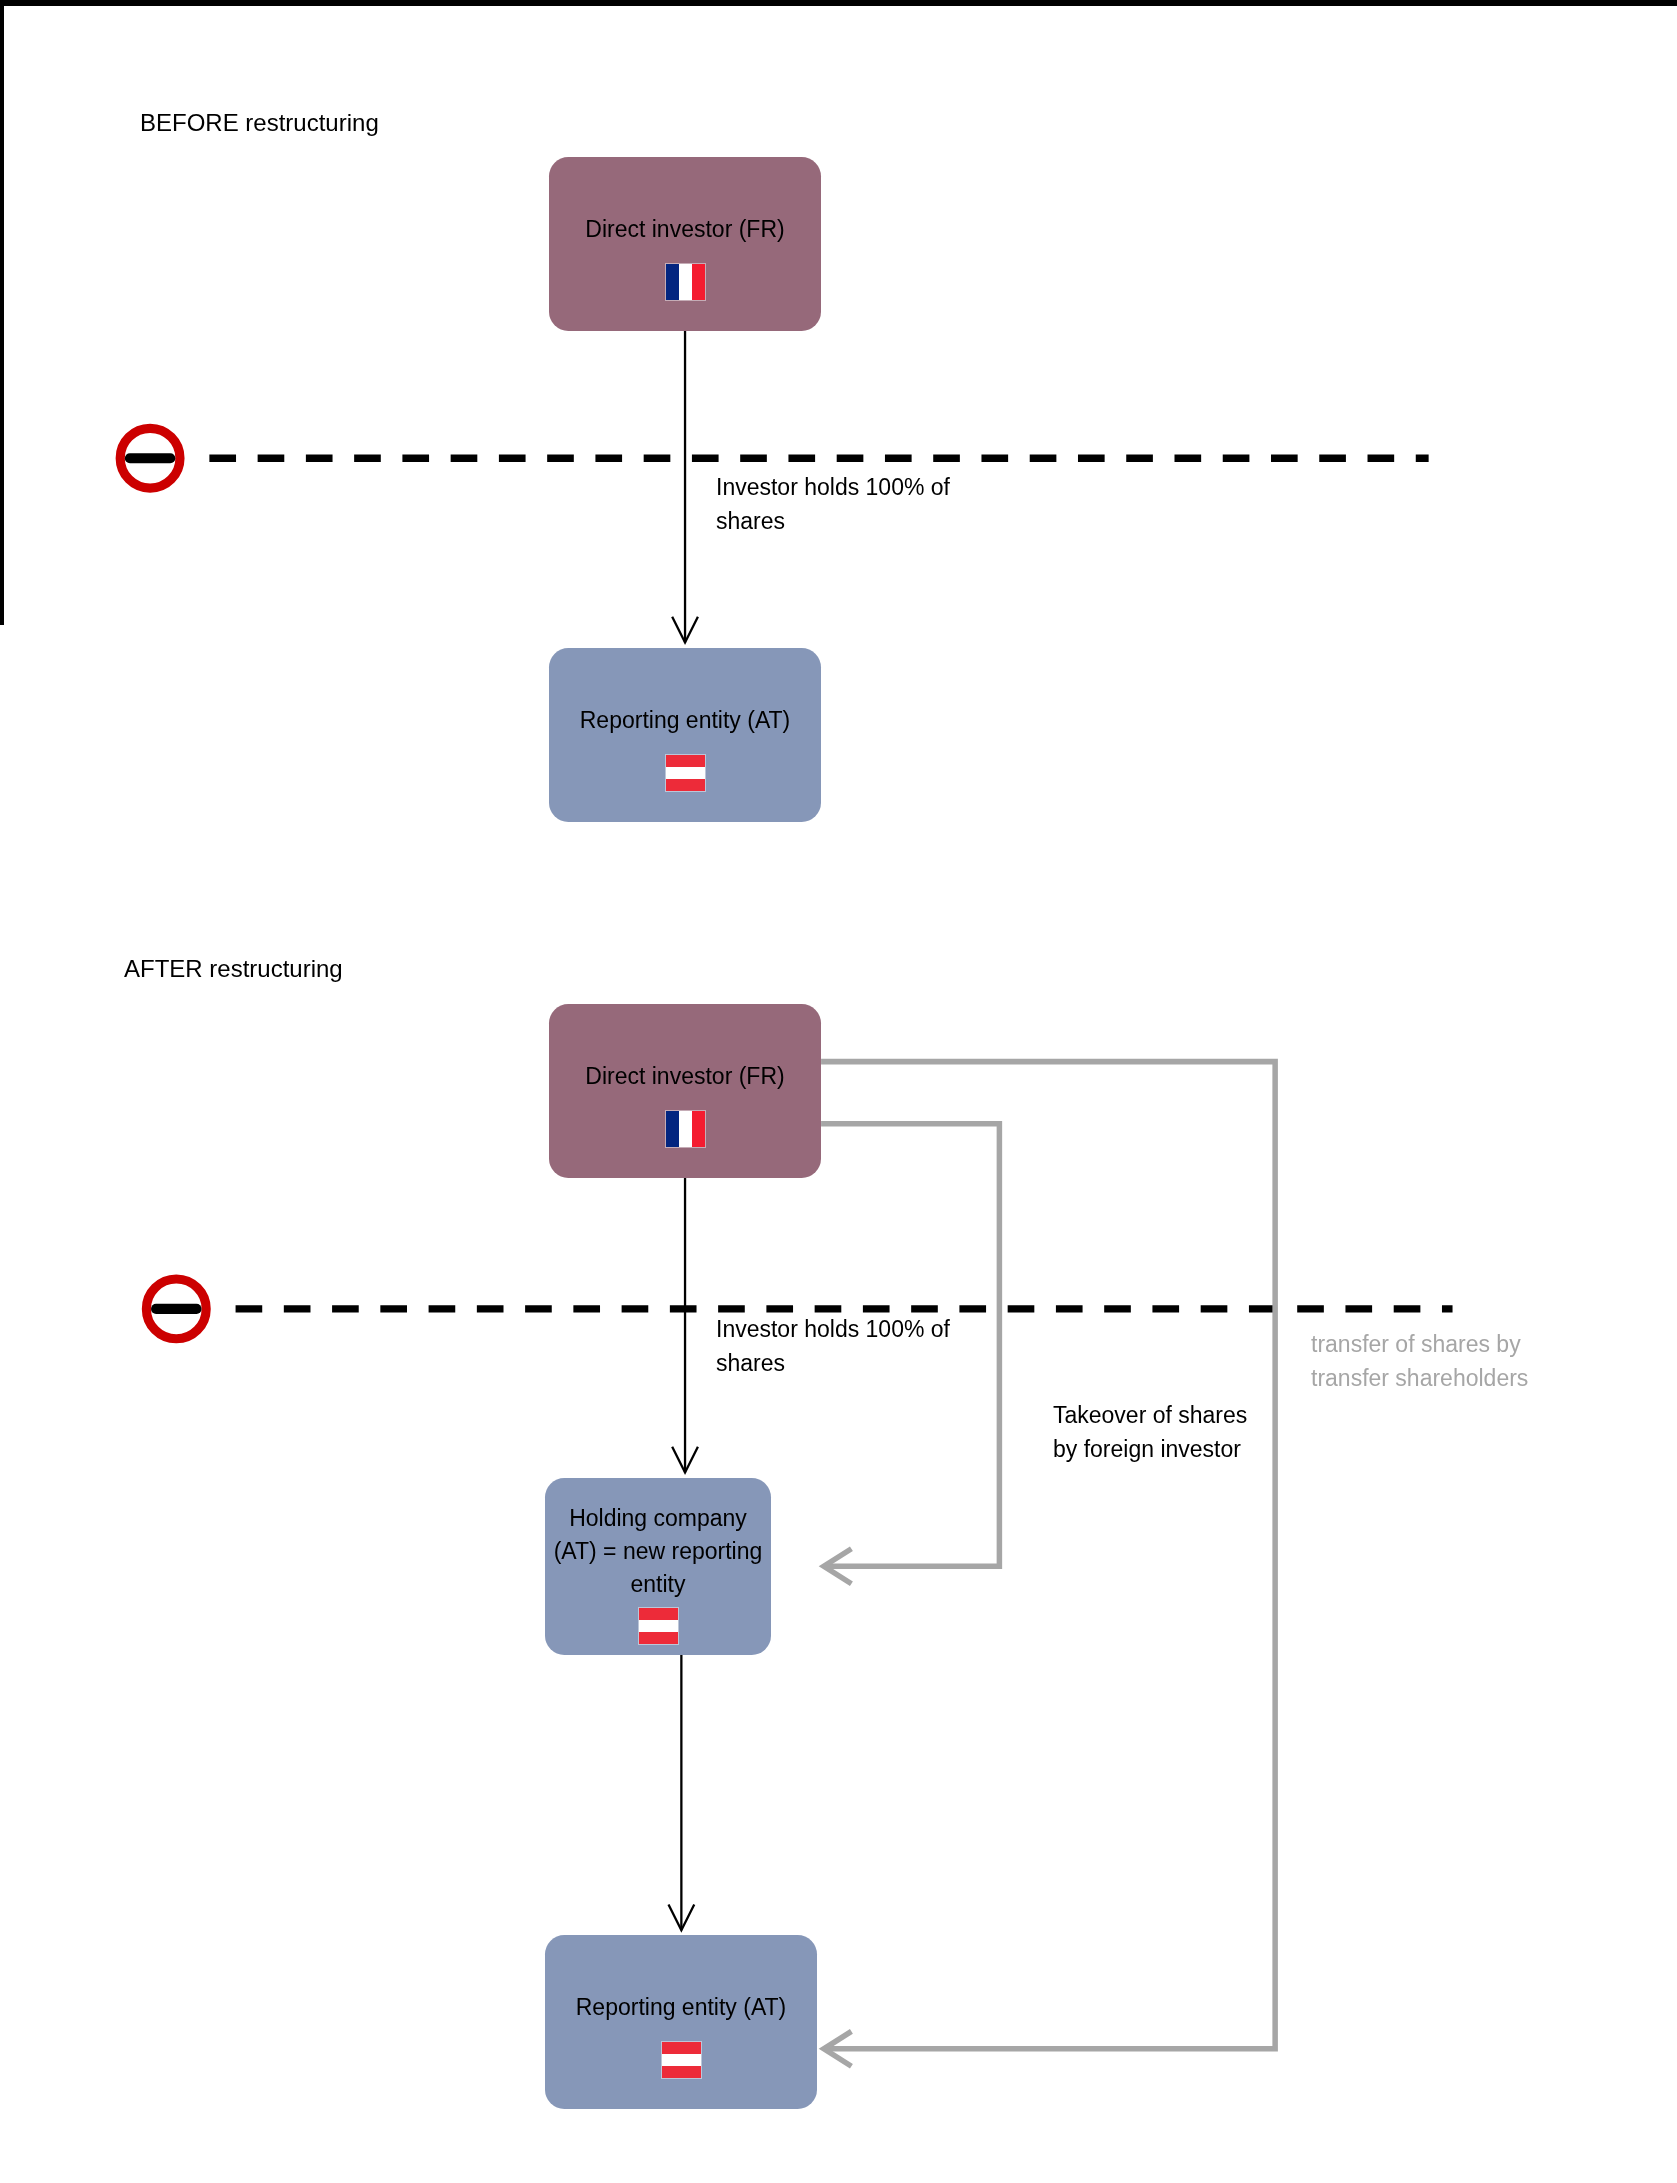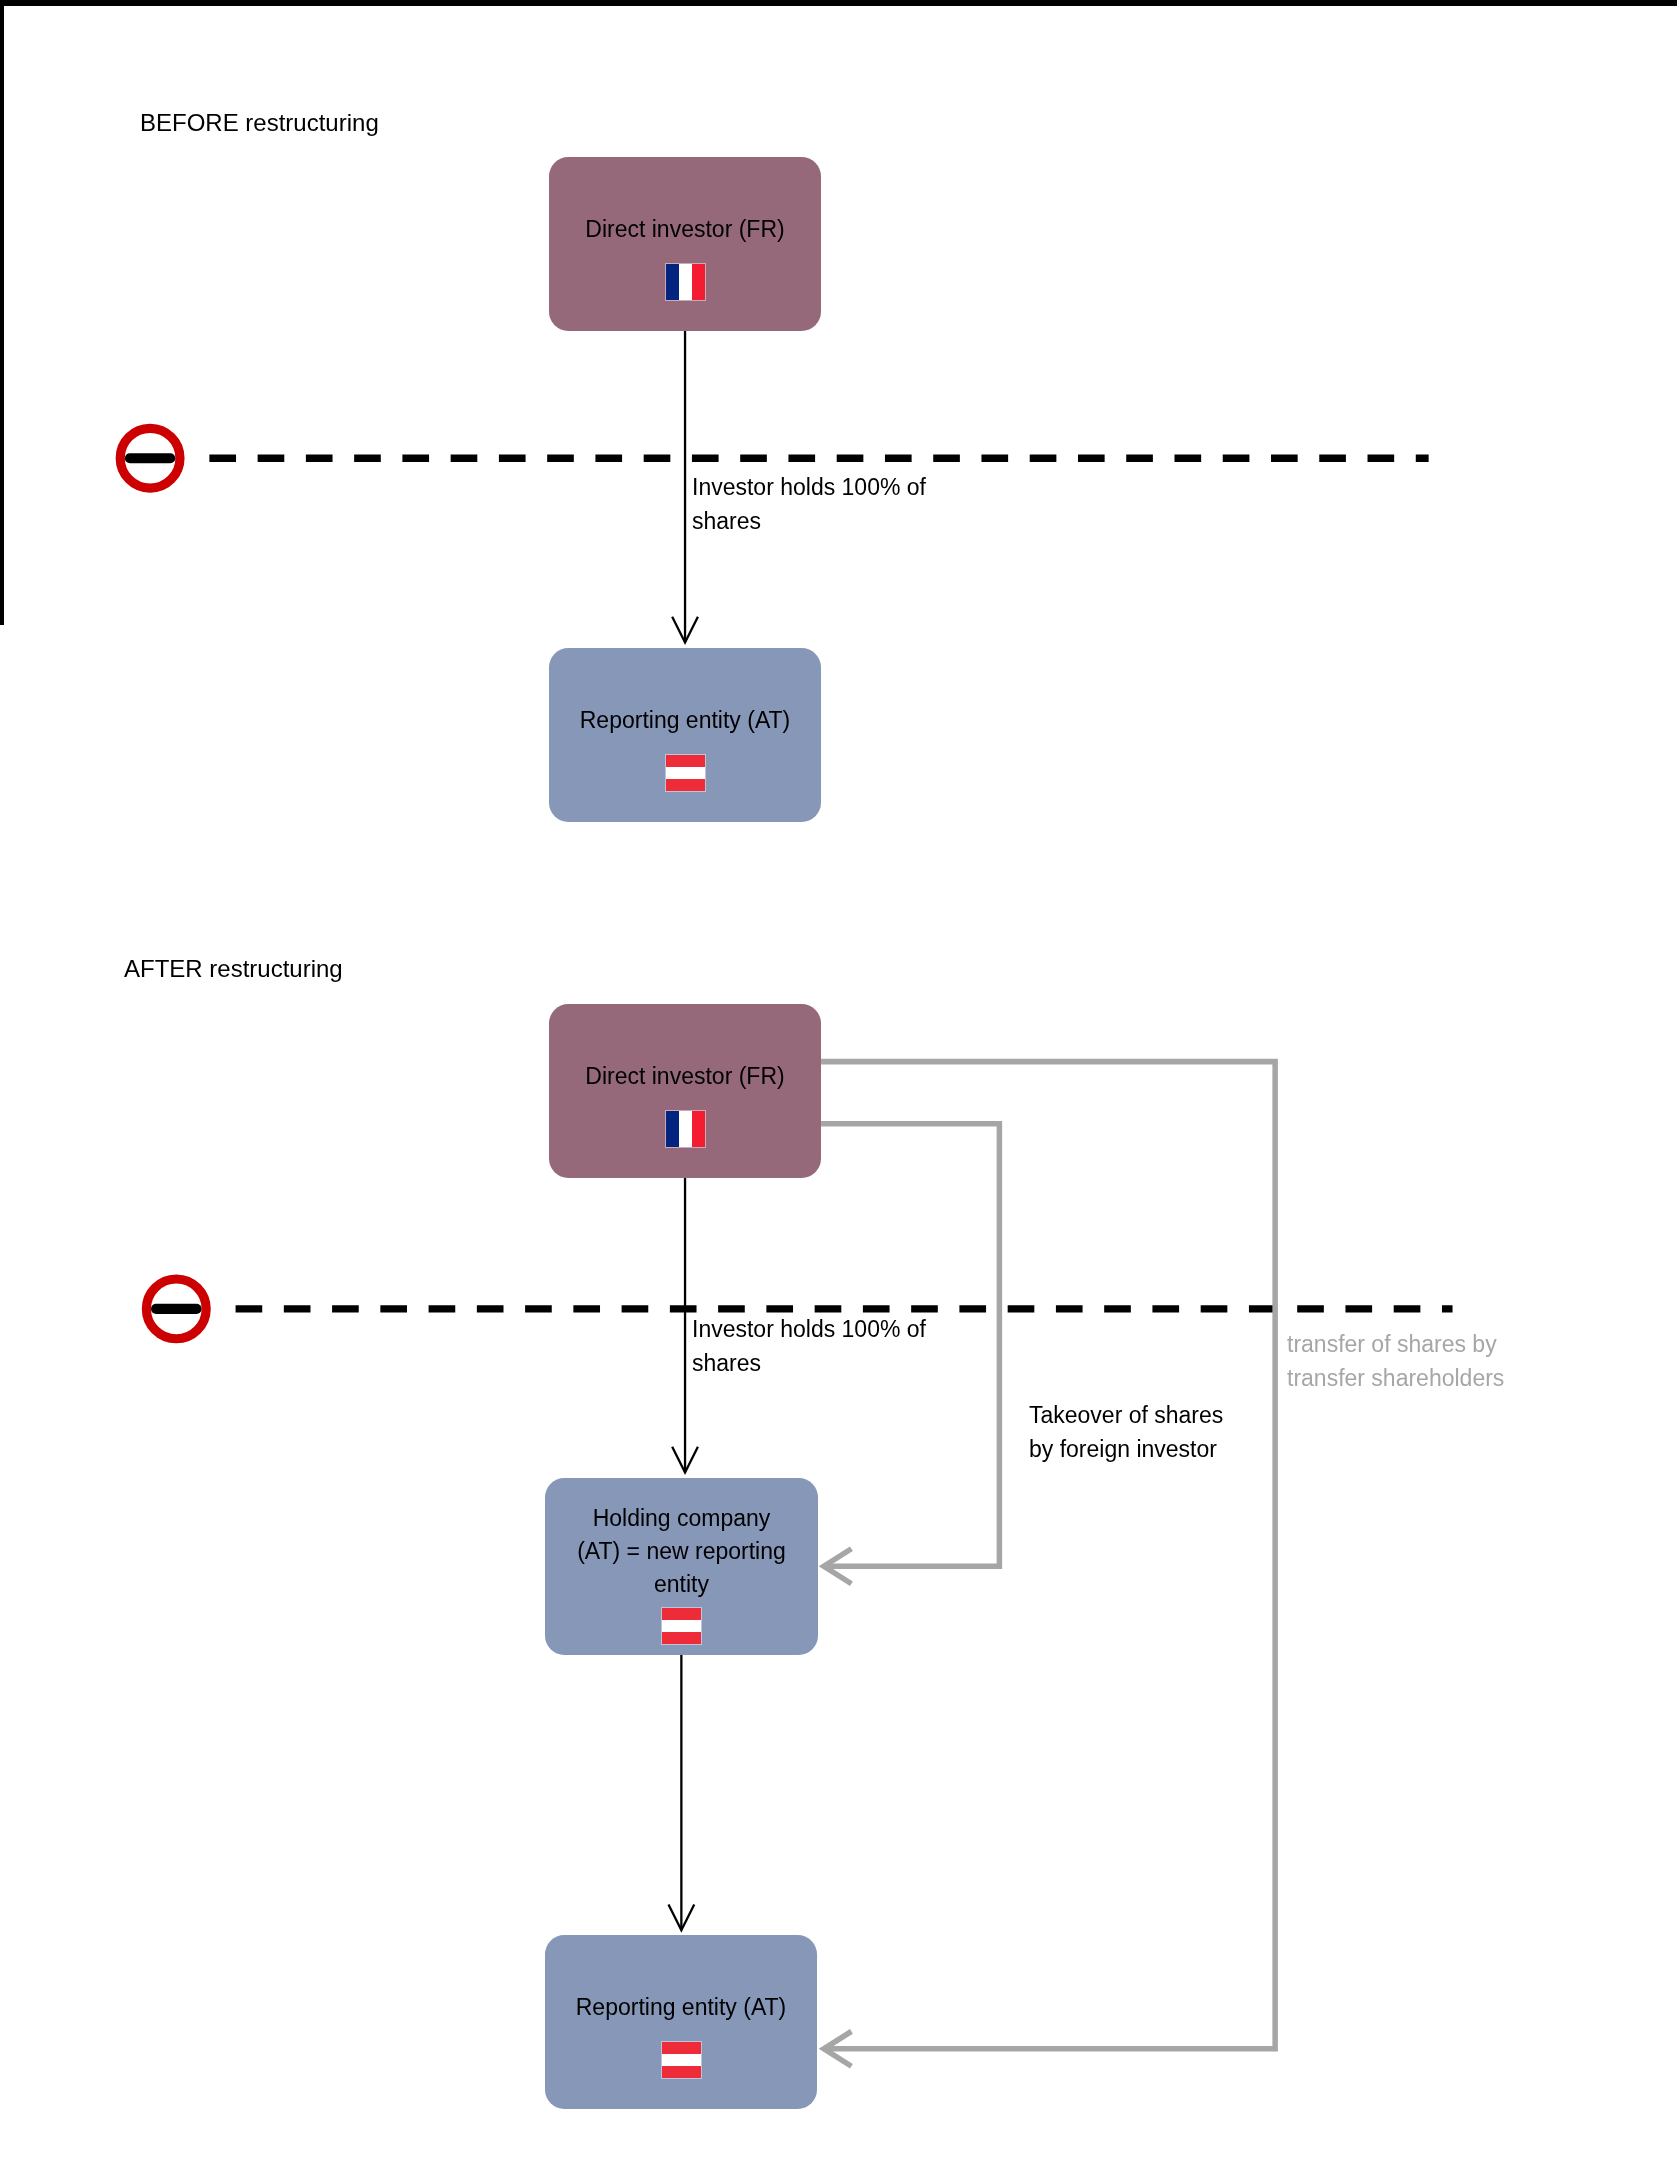--- a/index.html
+++ b/index.html
@@ -20,34 +20,34 @@
   .box-mauve{background:var(--investor-box,#96697A);}
   .box-blue{background:var(--entity-box,#8697B8);}
   .box-std{padding-top:59px;gap:20px;}
   .box-holding{padding-top:24px;gap:6.4px;}
   .box-label{font-size:23px;line-height:27px;display:block;white-space:nowrap;}
   .box-label-multi{font-size:23px;line-height:33px;display:block;}
   .box-label-multi span{display:block;white-space:nowrap;}
   .b-investor1{left:549px;top:157px;width:272px;height:174px;}
   .b-reporting1{left:549px;top:648px;width:272px;height:174px;}
   .b-investor2{left:549px;top:1004px;width:272px;height:174px;}
-  .b-holding{left:545px;top:1478px;width:273px;height:177px;}
+  .b-holding{left:545px;top:1478px;width:226px;height:177px;}
   .b-reporting2{left:545px;top:1935px;width:272px;height:174px;}
   .flag{display:flex;width:39px;height:36px;flex:0 0 auto;border:1.4px solid rgba(255,255,255,0.45);box-sizing:content-box;}
   .flag-fr{flex-direction:row;}
   .flag-at{flex-direction:column;}
   .flag i{display:block;flex:1;}
   .flag-fr .s1{background:var(--france-blue,#032580);}
   .flag-fr .s2{background:#ffffff;}
   .flag-fr .s3{background:var(--france-red,#F41C30);}
   .flag-at .s1{background:var(--austria-red,#ED2B39);}
   .flag-at .s2{background:#ffffff;}
   .flag-at .s3{background:var(--austria-red,#ED2B39);}
   .lbl{position:absolute;font-size:23px;line-height:34px;}
-  .lbl span{display:block;white-space:nowrap;}
+  .lbl span{display:block;white-space:nowrap;margin-left:24px;}
   .lbl-holds-before{left:692px;top:470px;}
   .lbl-holds-after{left:692px;top:1312px;}
   .lbl-takeover{left:1029px;top:1398px;}
   .lbl-transfer{left:1287px;top:1327px;color:var(--text-gray,#A6A6A6);}
   .lbl-holding-holds{left:692px;top:1770px;}
   .stroke-black{stroke:#000000;fill:none;}
   .stroke-gray{stroke:var(--line-gray,#A6A6A6);fill:none;}
   .dash-line{stroke:#000000;stroke-width:16;stroke-dasharray:58 47;fill:none;}
   .ring{fill:#ffffff;stroke:var(--no-entry-red,#CC0000);stroke-width:20;}
   .ring-bar{fill:#000000;stroke:none;}

